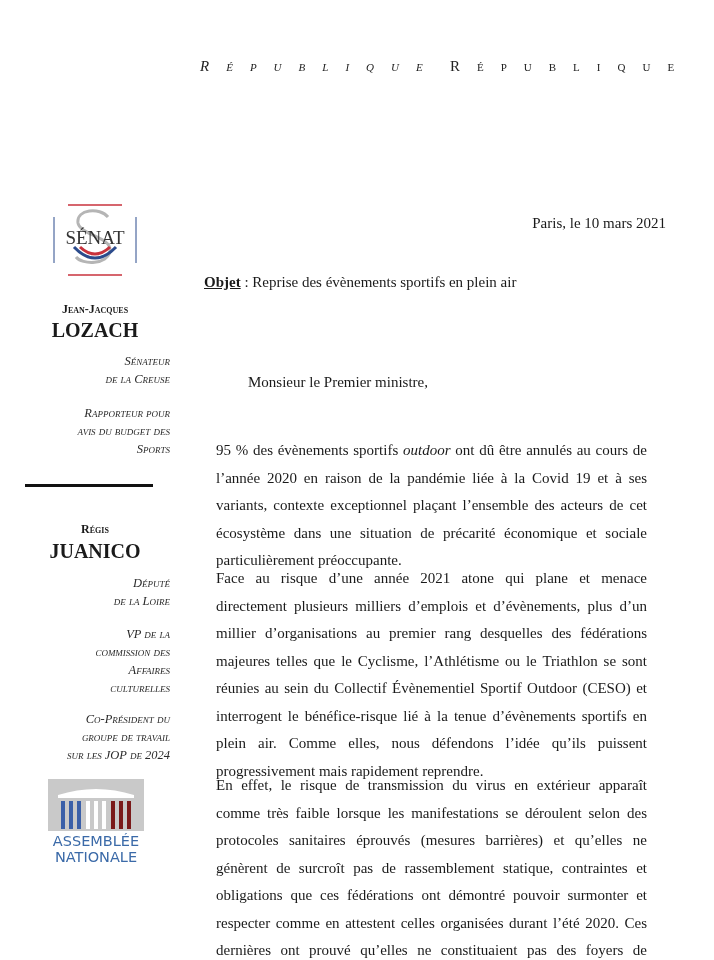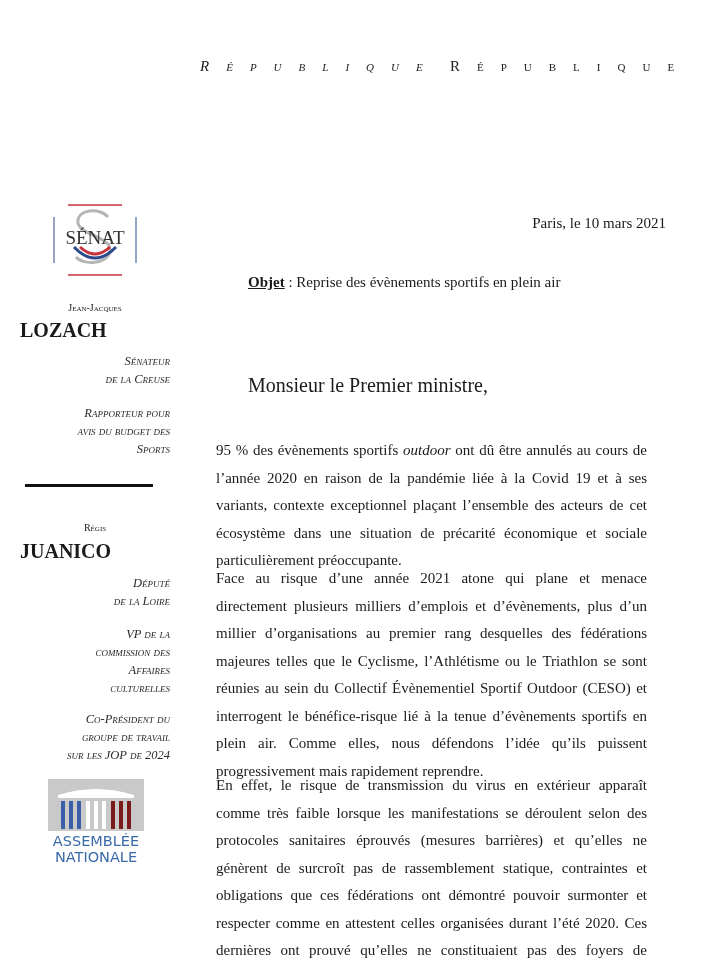--- a/index.html
+++ b/index.html
@@ -7,33 +7,33 @@
          font-family: "Liberation Serif", "DejaVu Serif", serif; color: #1a1a1a; }
 
   .header-line { position: absolute; top: 58px; left: 0; width: 714px; text-align: center; }
   .header-line span { font-size: 15px; letter-spacing: 17px; font-variant: small-caps; color: #222; }
   .header-line .w1 { position: absolute; left: 200px; top: 0; font-style: italic; }
   .header-line .w2 { position: absolute; left: 450px; top: 0; }
 
   .senat-logo { position: absolute; left: 52px; top: 203px; width: 86px; height: 74px; }
 
   .name-first { position: absolute; left: 20px; width: 150px; text-align: center;
-                font-weight: normal; font-size: 10px; font-variant: small-caps; }
-  .name-last  { position: absolute; left: 20px; width: 150px; 
+                font-weight: bold; font-size: 12px; font-variant: small-caps; }
+  .name-last  { position: absolute; left: 20px; width: 150px; text-align: center;
                 font-weight: bold; font-size: 20px; }
   .role { position: absolute; left: 20px; width: 150px; text-align: right;
           font-style: italic; font-size: 12.5px; font-variant: small-caps; line-height: 18px; color: #2a2a2a; }
 
   .divider { position: absolute; left: 25px; top: 484px; width: 128px; height: 3px; background: #111; }
 
   .an-logo { position: absolute; left: 44px; top: 779px; width: 104px; height: 86px; }
   .date { position: absolute; top: 215px; right: 48px; font-size: 15px; }
-  .objet { position: absolute; left: 204px; top: 274px; font-size: 15px; margin-left: 44px; }
+  .objet { position: absolute; left: 204px; top: 274px; font-size: 15px; }
   .objet b { text-decoration: underline; }
-  .salutation { position: absolute; left: 248px; top: 374px; font-size: 20px; }
+  .salutation { position: absolute; left: 248px; top: 374px; font-size: 15px; }
 
   .para { position: absolute; left: 204px; width: 455px; font-size: 15px; line-height: 27.5px;
           text-align: justify; }
   .para p { margin: 12px; }
 </style>
 </head>
 <body>
 
 <div class="header-line">
   <span class="w1">République</span>

